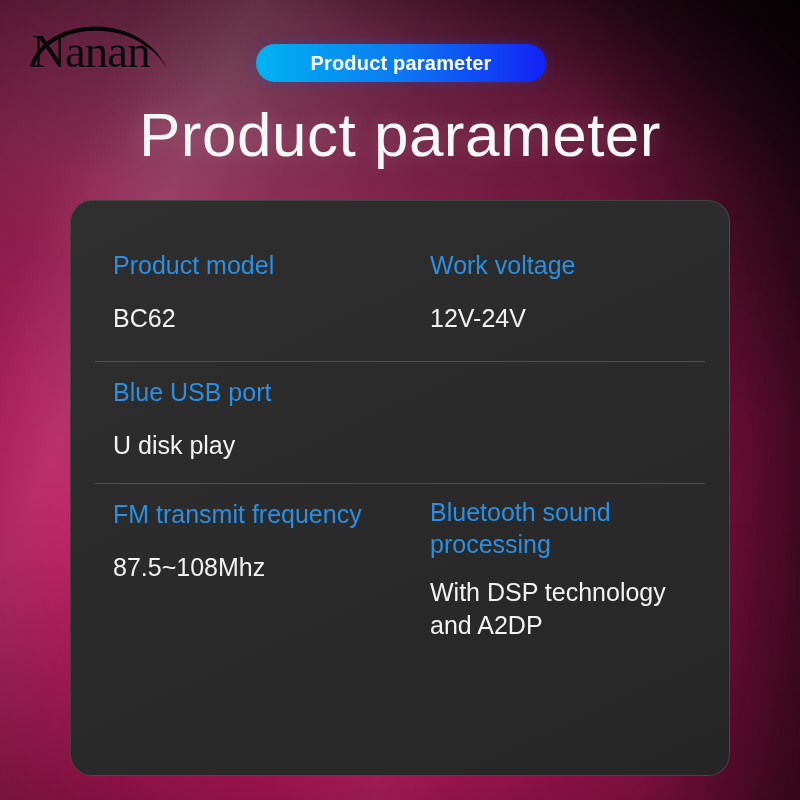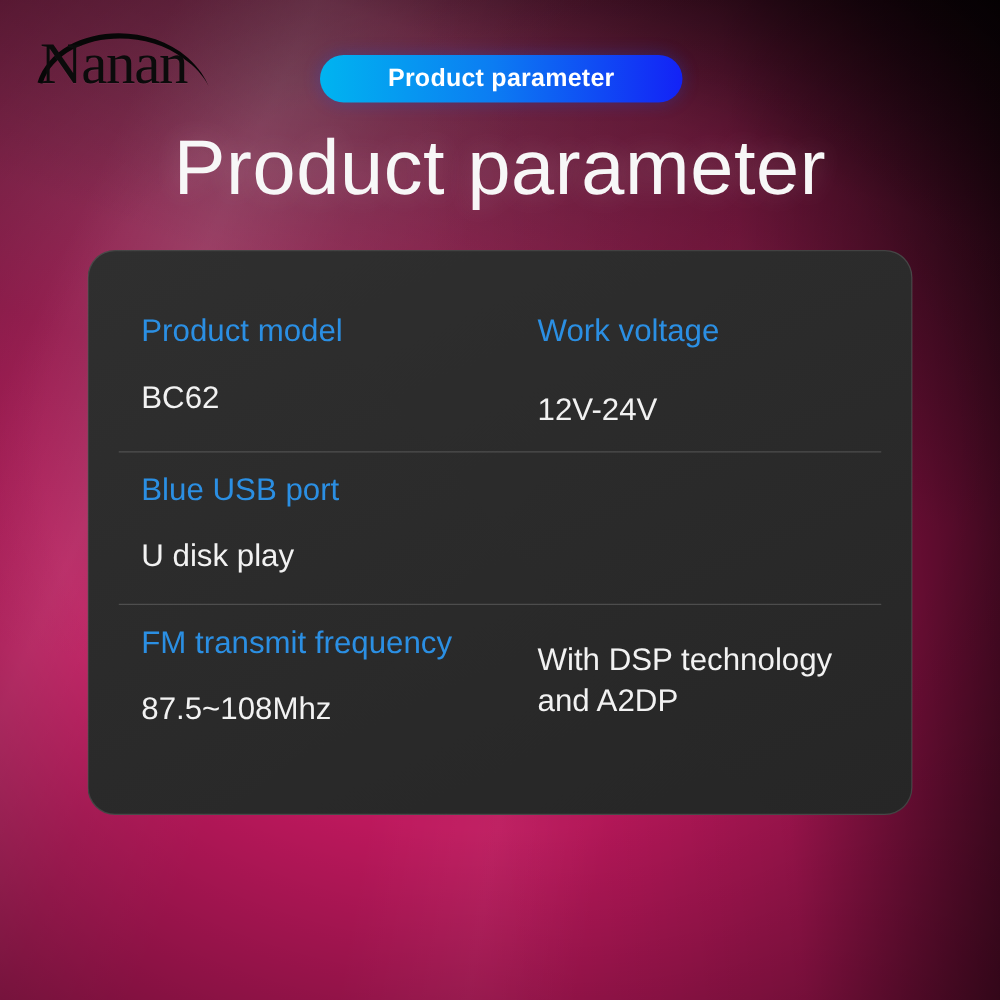--- a/index.html
+++ b/index.html
@@ -98,21 +98,21 @@
     line-height:78px;
     font-weight:300;
     letter-spacing:0.5px;
     text-shadow:0 0 22px rgba(255,255,255,0.18);
   }
 
   
   #spec-card {
     position:absolute;
     left:70px; top:200px;
-    width:660px; height:452px;
+    width:660px; height:576px;
     background:linear-gradient(155deg, #2f2f2f 0%, #2b2b2b 45%, #262626 100%);
     border:1px solid rgba(255,255,255,0.13);
     border-radius:22px;
     padding:34px 24px 18px 24px;
     display:flex; flex-direction:column;
     overflow:hidden;
   }
 
   .spec-row {
     display:flex;
@@ -123,21 +123,21 @@
   .spec-row.r1 { height:126px; }
   .spec-row.r2 { height:122px; }
   .spec-row.r3 { height:122px; }
   .spec-row.r4 { flex:1; }
 
   .spec-cell {
     width:50%;
     padding:14px 6px 10px 18px;
     display:flex; flex-direction:column;
   }
-  .spec-cell.right { padding-left:30px;gap:10px; }
+  .spec-cell.right { padding-left:30px; }
 
   .spec-row.r4 .spec-cell.left { justify-content:flex-start; padding-bottom:28px; }
   .spec-row.r4 .spec-cell.right { justify-content:flex-start; padding-top:12px; }
 
   .spec-label {
     color:#2b8fe3;
     font-size:25px;
     line-height:32px;
     font-weight:400;
     white-space:pre-line;
@@ -196,18 +196,19 @@
       </div>
     </div>
 
 
     <div class="spec-row r4">
       <div class="spec-cell left">
         <div class="spec-label">FM transmit frequency</div>
         <div class="spec-value">87.5~108Mhz</div>
       </div>
       <div class="spec-cell right">
+        <div class="spec-label">Bluetooth sound processing</div>
         <div class="spec-value">With DSP technology and A2DP</div>
       </div>
     </div>
 
   </div>
 </div>
 
 </body></html>

